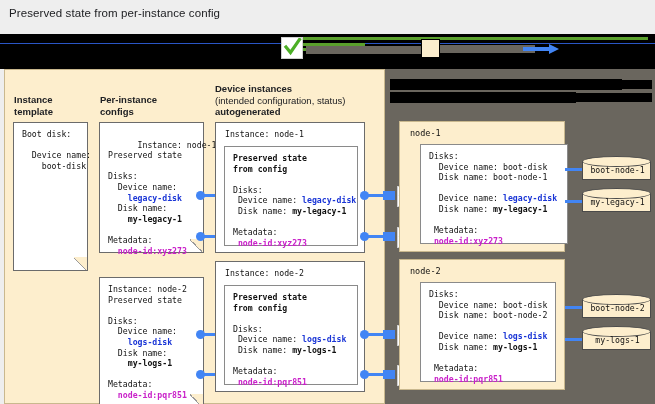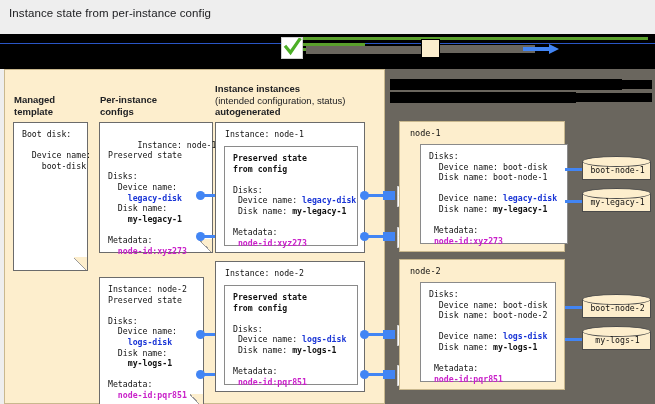--- a/index.html
+++ b/index.html
@@ -129,21 +129,21 @@
     background:#fdeecd;border:1px solid #4a4a4a;border-radius:50%;box-sizing:border-box;
   }
   .cyl .lbl{
     position:absolute;left:0;top:9px;width:71px;text-align:center;
     font-family:"DejaVu Sans Mono", monospace;font-size:8.2px;color:#111;
   }
 </style>
 </head>
 <body>
 
-<div class="caption">Instance state from per-instance config</div>
+<div class="caption">Preserved state from per-instance config</div>
 
 <div class="legend-band">
   <div class="rule"></div>
 
   <div class="legend-grn-line" style="left:303px;top:3px;width:345px;"></div>
   <div class="legend-grn-line" style="left:300px;top:9px;width:65px;"></div>
   <div class="legend-grn-line" style="left:298px;top:14px;width:30px;"></div>
 
   <div class="legend-grey" style="left:306px;top:12px;width:120px;height:8px;"></div>
   <div class="legend-grey" style="left:440px;top:11px;width:95px;height:8px;"></div>
@@ -163,31 +163,31 @@
       <div class="hd"></div>
   </div>
   <span style="position:absolute;left:566px;top:11px;font-size:9px;color:#000;"></span>
 </div>
 
 <div class="diagram">
 
   <div class="left-pane"></div>
 
   <div class="col-head" style="left:14px;top:25px;">
-    <span>Managed</span><br>
+    <span>Instance</span><br>
     <span>template</span>
   </div>
 
   <div class="col-head" style="left:100px;top:25px;">
     <span>Per-instance</span><br>
     <span>configs</span>
   </div>
 
   <div class="col-head" style="left:215px;top:14px;">
-    <span>Instance instances</span><br>
+    <span>Device instances</span><br>
     <span class="reg">(intended configuration, status)</span><br>
     <span>autogenerated</span>
   </div>
 
   <div class="right-pane"></div>
 
   <div style="position:absolute;left:390px;top:10px;width:262px;height:28px;">
     <div style="position:absolute;left:0;top:0;width:232px;height:11px;background:#000;"></div>
     <div style="position:absolute;left:228px;top:1px;width:34px;height:9px;background:#000;"></div>
     <div style="position:absolute;left:0;top:13px;width:186px;height:11px;background:#000;"></div>
@@ -197,21 +197,21 @@
   </div>
 
   <div class="note" style="left:13px;top:53px;width:75px;height:149px;">
     <div class="body">Boot disk:
 
   Device name:
     boot-disk</div>
     <div class="fold"></div>
   </div>
 
-  <div class="note" style="left:99px;top:53px;width:114px;height:131px;">
+  <div class="note" style="left:99px;top:53px;width:105px;height:131px;">
     <div class="body">
       <span>Instance: node-1</span>
 <span>Preserved state</span>
 
 <span>Disks:</span>
   <span>Device name:</span>
     <span class="blue">legacy-disk</span>
   <span>Disk name:</span>
     <span class="b">my-legacy-1</span>
 

